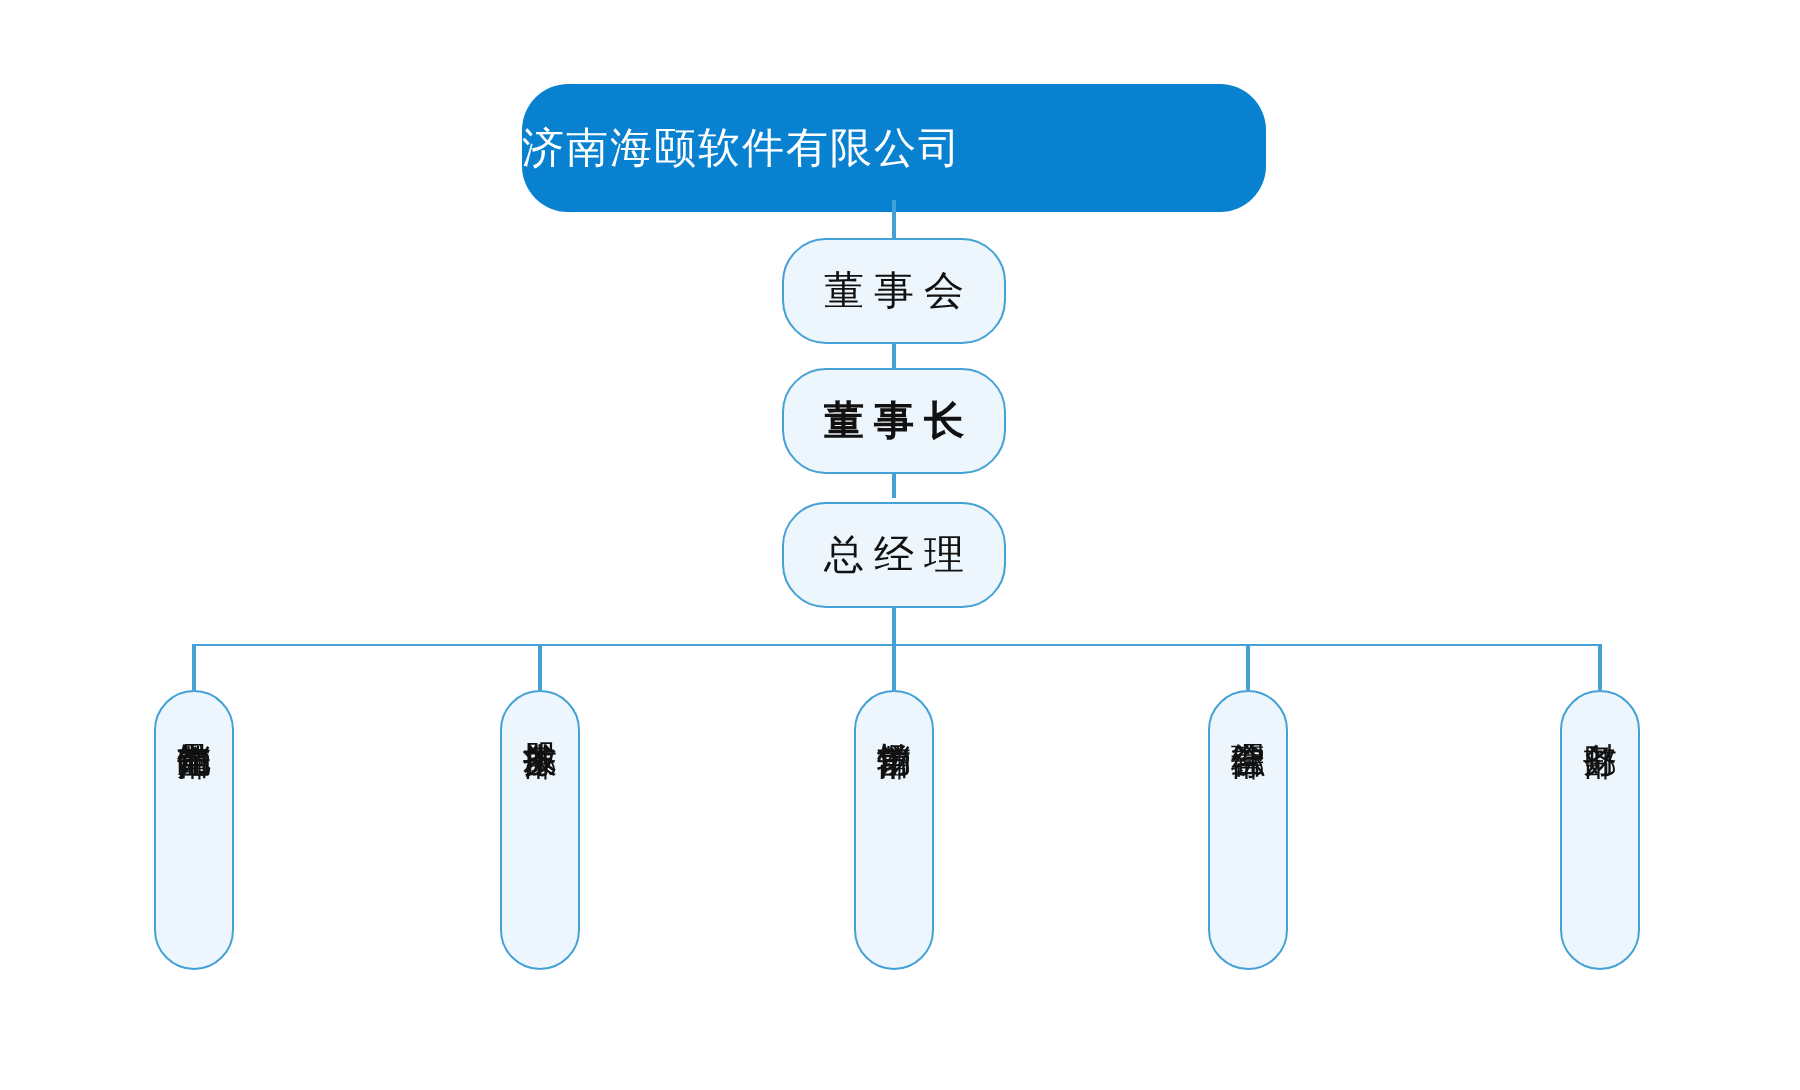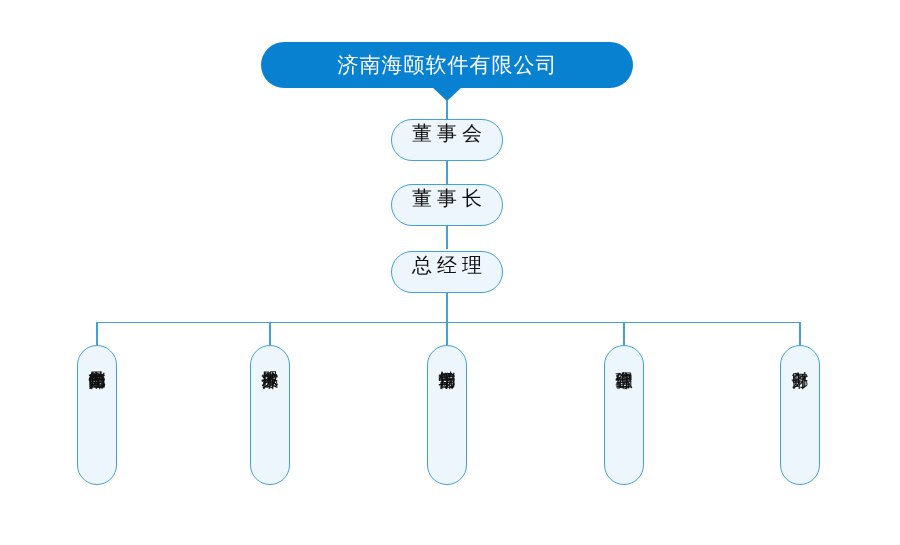--- a/index.html
+++ b/index.html
@@ -14,26 +14,25 @@
     height: 545px;
     background: var(--background, #ffffff);
     overflow: hidden;
   }
   
   .root-node {
     position: absolute;
     left: 261px;
     top: 42px;
     width: 372px;
-    height: 46px;
+    height: 64px;
     background: var(--root-fill, #0881d0);
     border-radius: 23px;
     display: flex;
     align-items: center;
-    justify-content: center;
   }
   .root-node .label {
     color: var(--root-text, #ffffff);
     font-size: 21px;
     letter-spacing: 1px;
     margin-right: -1px;
     white-space: nowrap;
   }
   .root-pointer {
     position: absolute;
@@ -43,38 +42,38 @@
     height: 0;
     border-left: 15px solid transparent;
     border-right: 15px solid transparent;
     border-top: 14px solid var(--root-fill, #0881d0);
   }
   
   .chain-node {
     position: absolute;
     left: 391px;
     width: 112px;
-    height: 42px;
+    height: 53px;
     background: var(--node-fill, #edf6fc);
     border: 1.5px solid var(--node-border, #44a1d6);
     border-radius: 22px;
     box-sizing: border-box;
     display: flex;
-    align-items: flex-start;
+    align-items: center;
     justify-content: center;
   }
   .chain-node .label {
     color: var(--node-text, #111111);
     font-size: 20px;
     letter-spacing: 5px;
     margin-right: -5px;
     white-space: nowrap;
   }
   .chain-node.pos-0 { top: 119px; }
-  .chain-node.pos-1 { top: 184px; }
+  .chain-node.pos-1 { top: 184px; font-weight: bold; }
   .chain-node.pos-2 { top: 251px; }
   
   .dept-node {
     position: absolute;
     top: 345px;
     width: 40px;
     height: 140px;
     background: var(--node-fill, #edf6fc);
     border: 1.5px solid var(--node-border, #44a1d6);
     border-radius: 20px;

